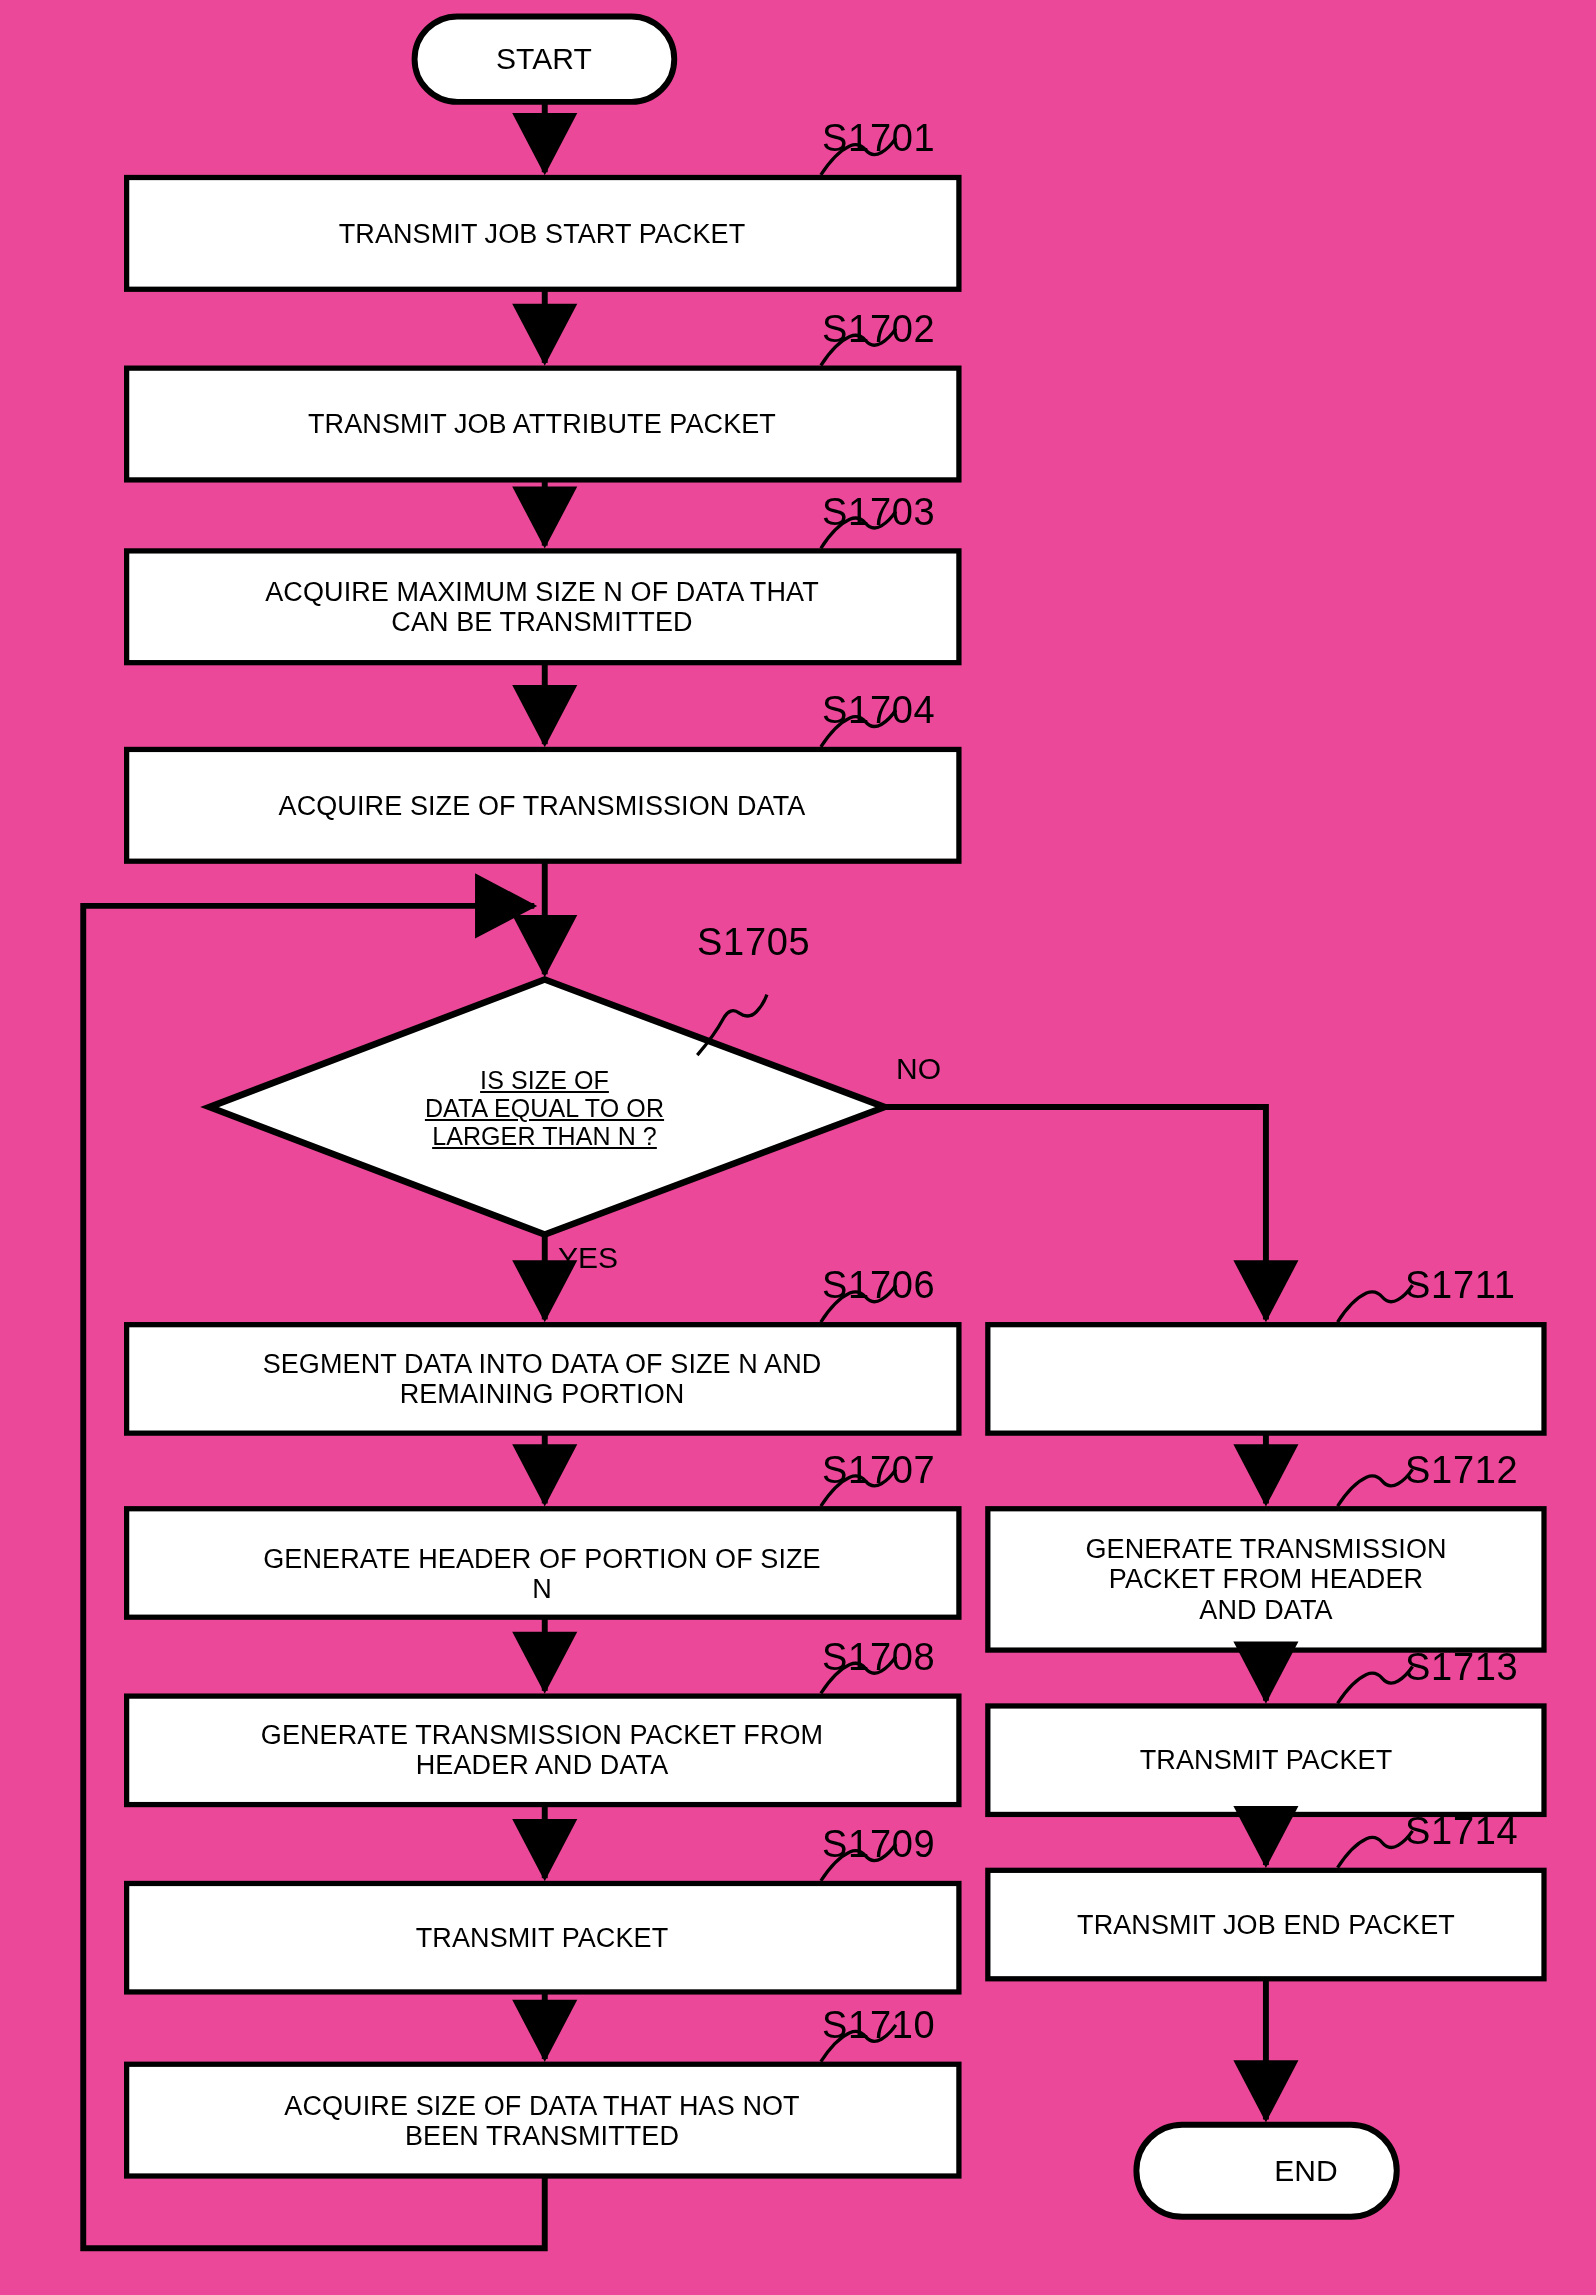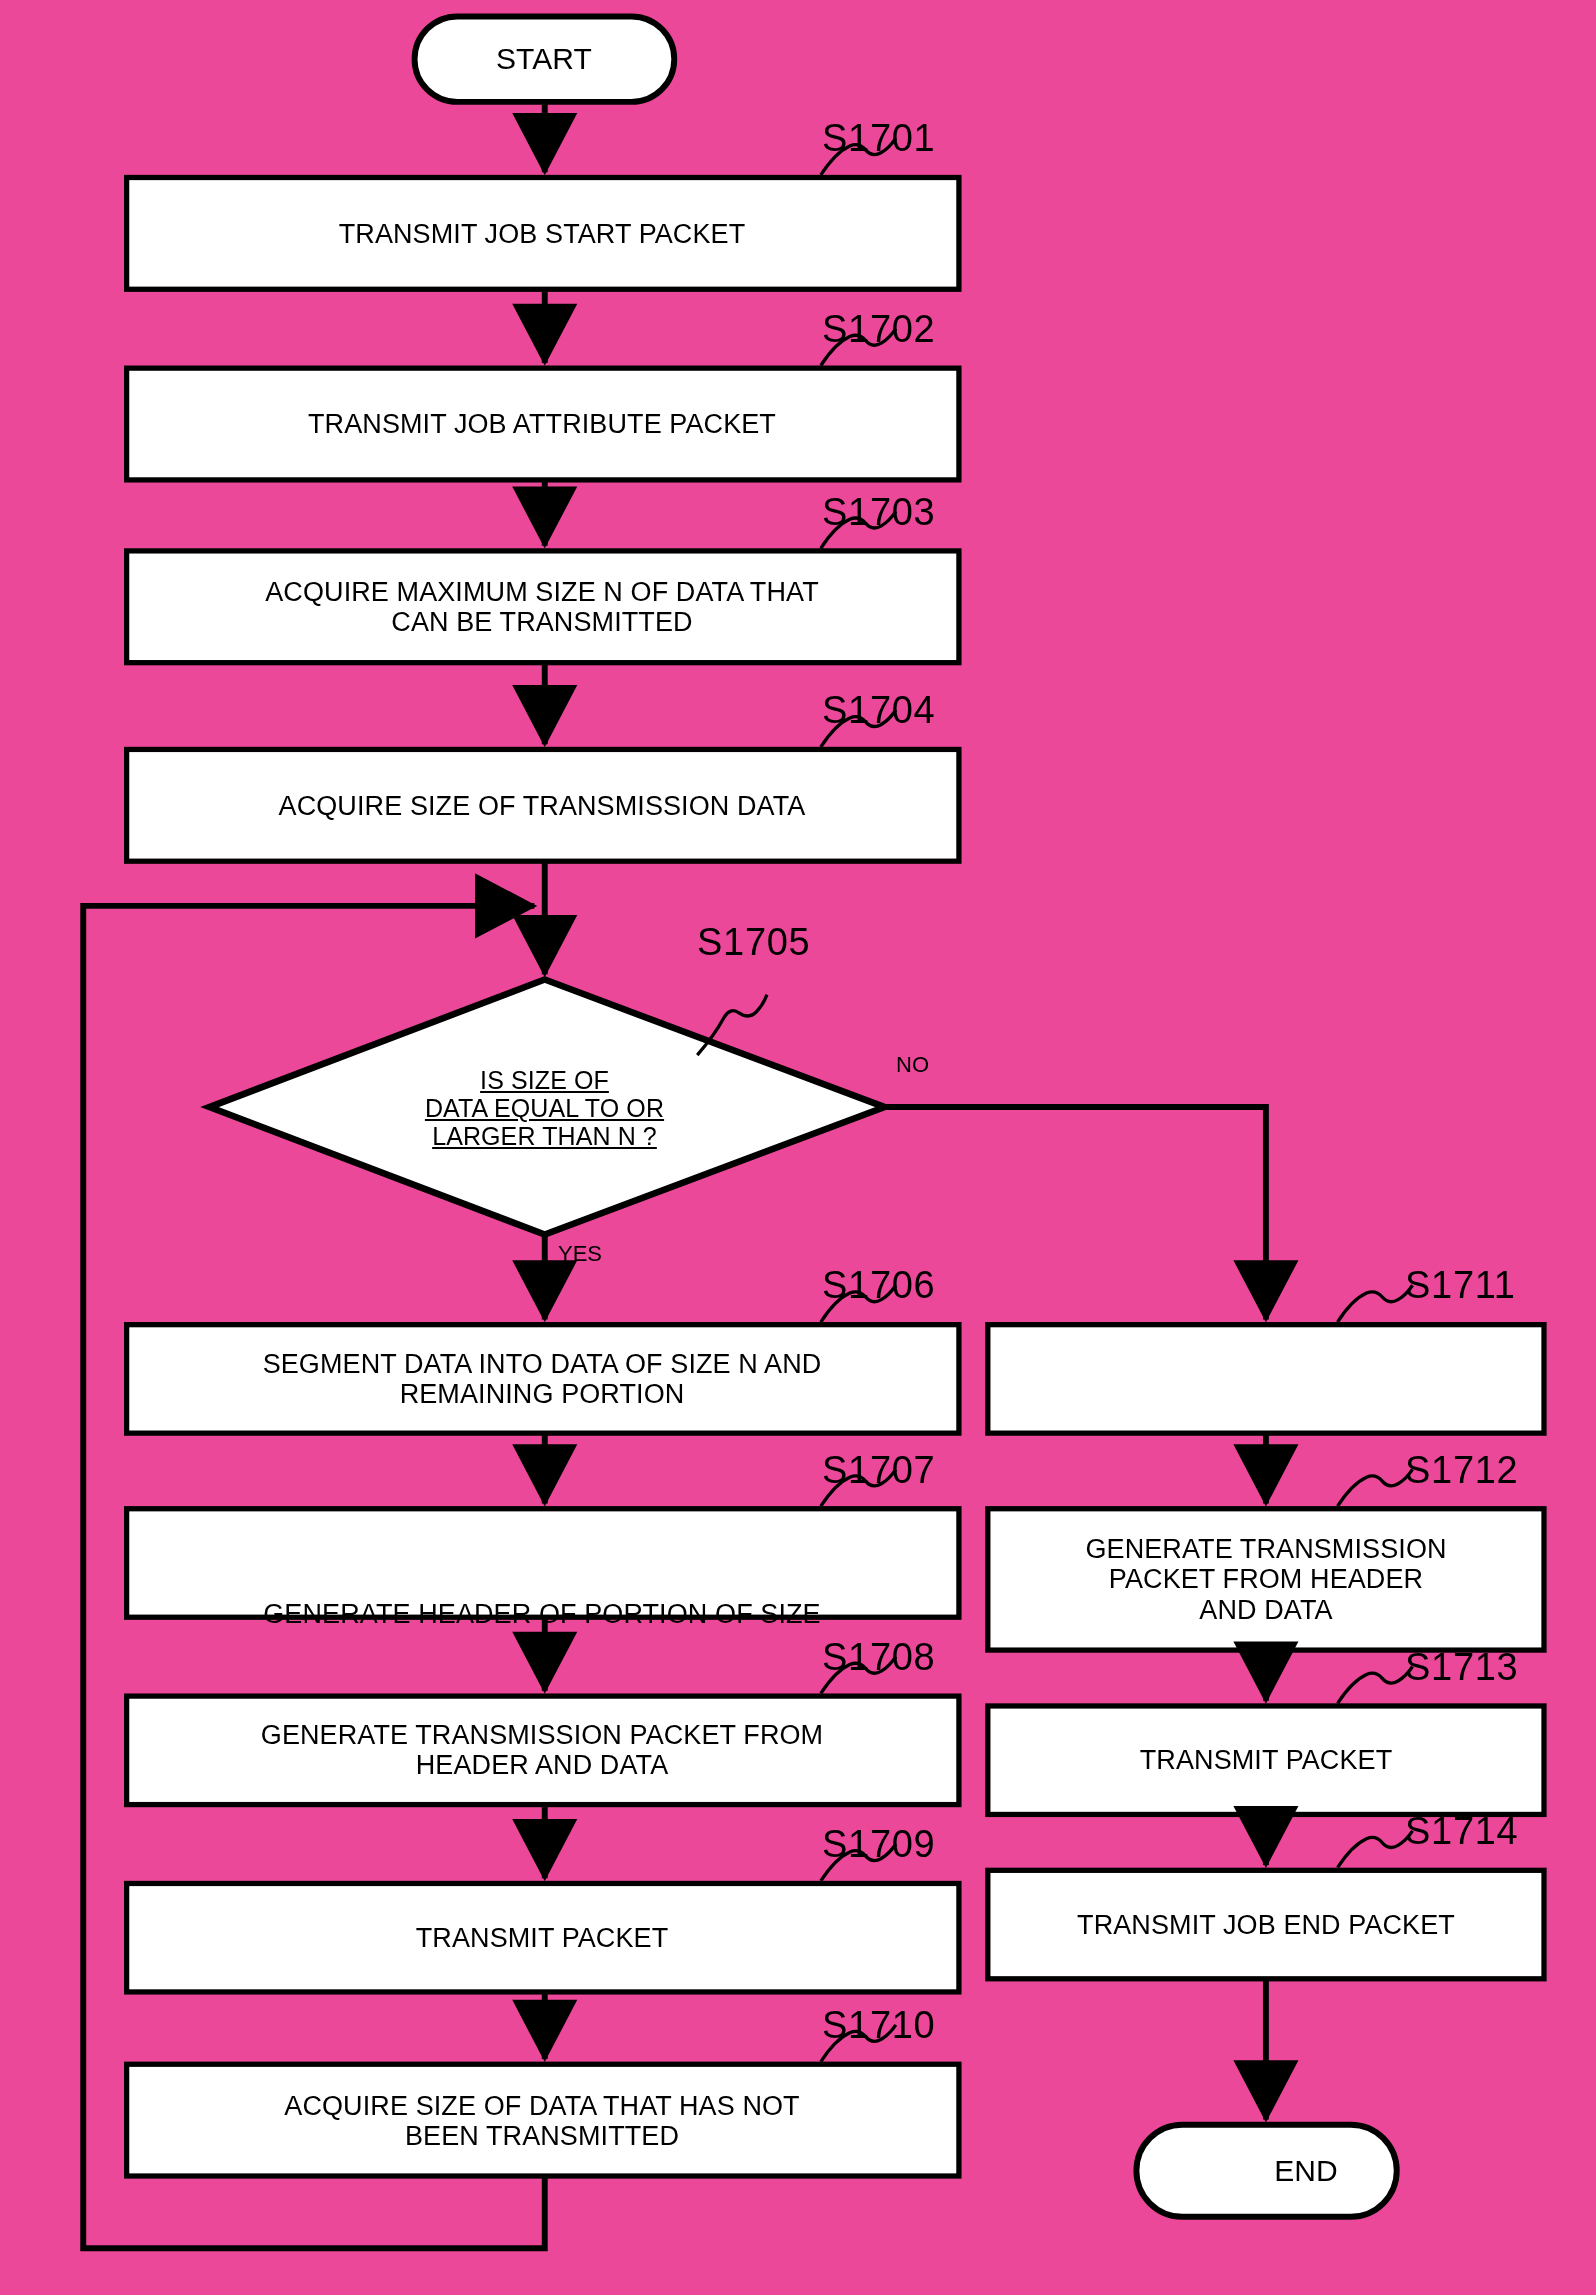--- a/index.html
+++ b/index.html
@@ -42,21 +42,21 @@
   .step-label {
     position: absolute;
     font-size: 38px;
     color: #000000;
     letter-spacing: 0.7px;
     white-space: nowrap;
   }
   
   .branch-label {
     position: absolute;
-    font-size: 22px;
+    font-size: 30px;
     color: #000000;
     white-space: nowrap;
   }
 </style>
 </head>
 <body>
 
 <div id="page">
 
   <svg id="svg-layer" viewBox="0 0 2428 3491">
@@ -136,21 +136,21 @@
 
   <div class="node-text proc-text" style="left:126px; top:750px; width:832px; height:112px;">ACQUIRE SIZE OF TRANSMISSION DATA</div>
 
   <div class="node-text diamond-text" style="left:288px; top:1013px; width:513px; height:189px;">IS SIZE OF
 DATA EQUAL TO OR
 LARGER THAN N ?</div>
 
   <div class="node-text proc-text" style="left:126px; top:1325px; width:832px; height:108px;">SEGMENT DATA INTO DATA OF SIZE N AND
 REMAINING PORTION</div>
 
-  <div class="node-text proc-text" style="left:126px; top:1575px; width:832px; height:108px;">GENERATE HEADER OF PORTION OF SIZE
+  <div class="node-text proc-text" style="left:126px; top:1520px; width:832px; height:108px;">GENERATE HEADER OF PORTION OF SIZE
 N</div>
 
   <div class="node-text proc-text" style="left:126px; top:1696px; width:832px; height:108px;">GENERATE TRANSMISSION PACKET FROM
 HEADER AND DATA</div>
 
   <div class="node-text proc-text" style="left:126px; top:1884px; width:832px; height:108px;">TRANSMIT PACKET</div>
 
   <div class="node-text proc-text" style="left:126px; top:2065px; width:832px; height:112px;">ACQUIRE SIZE OF DATA THAT HAS NOT
 BEEN TRANSMITTED</div>
 

